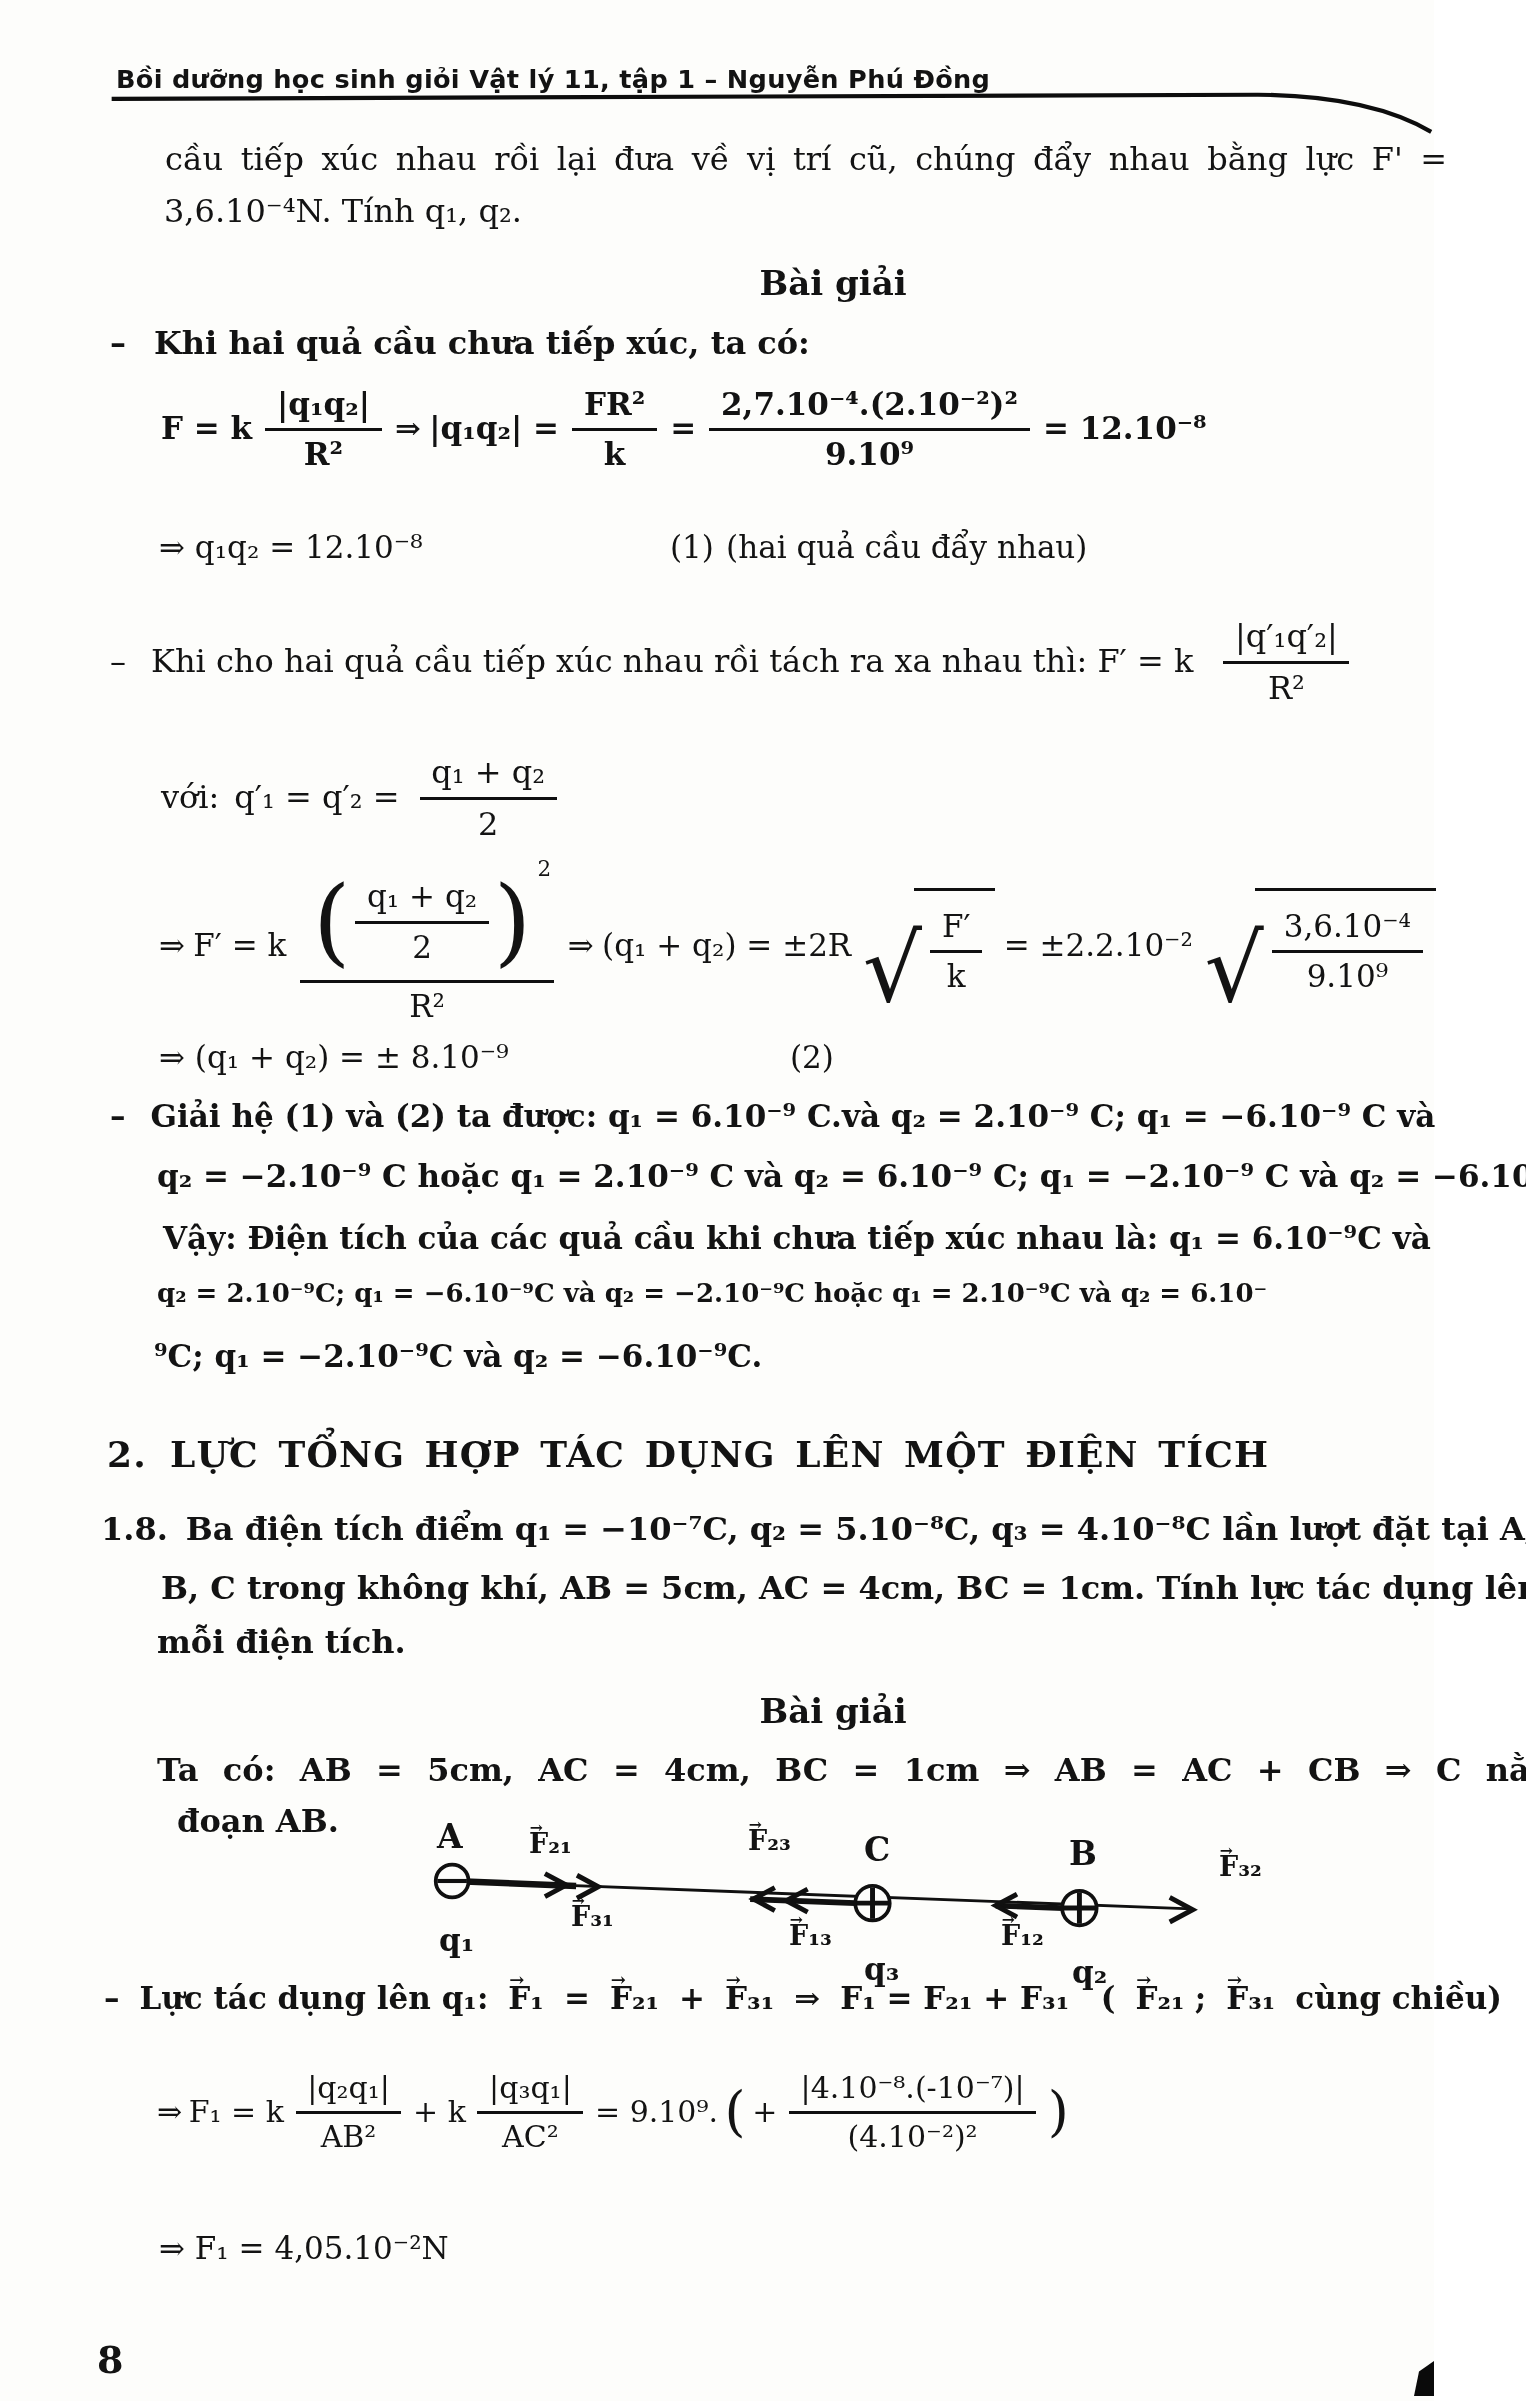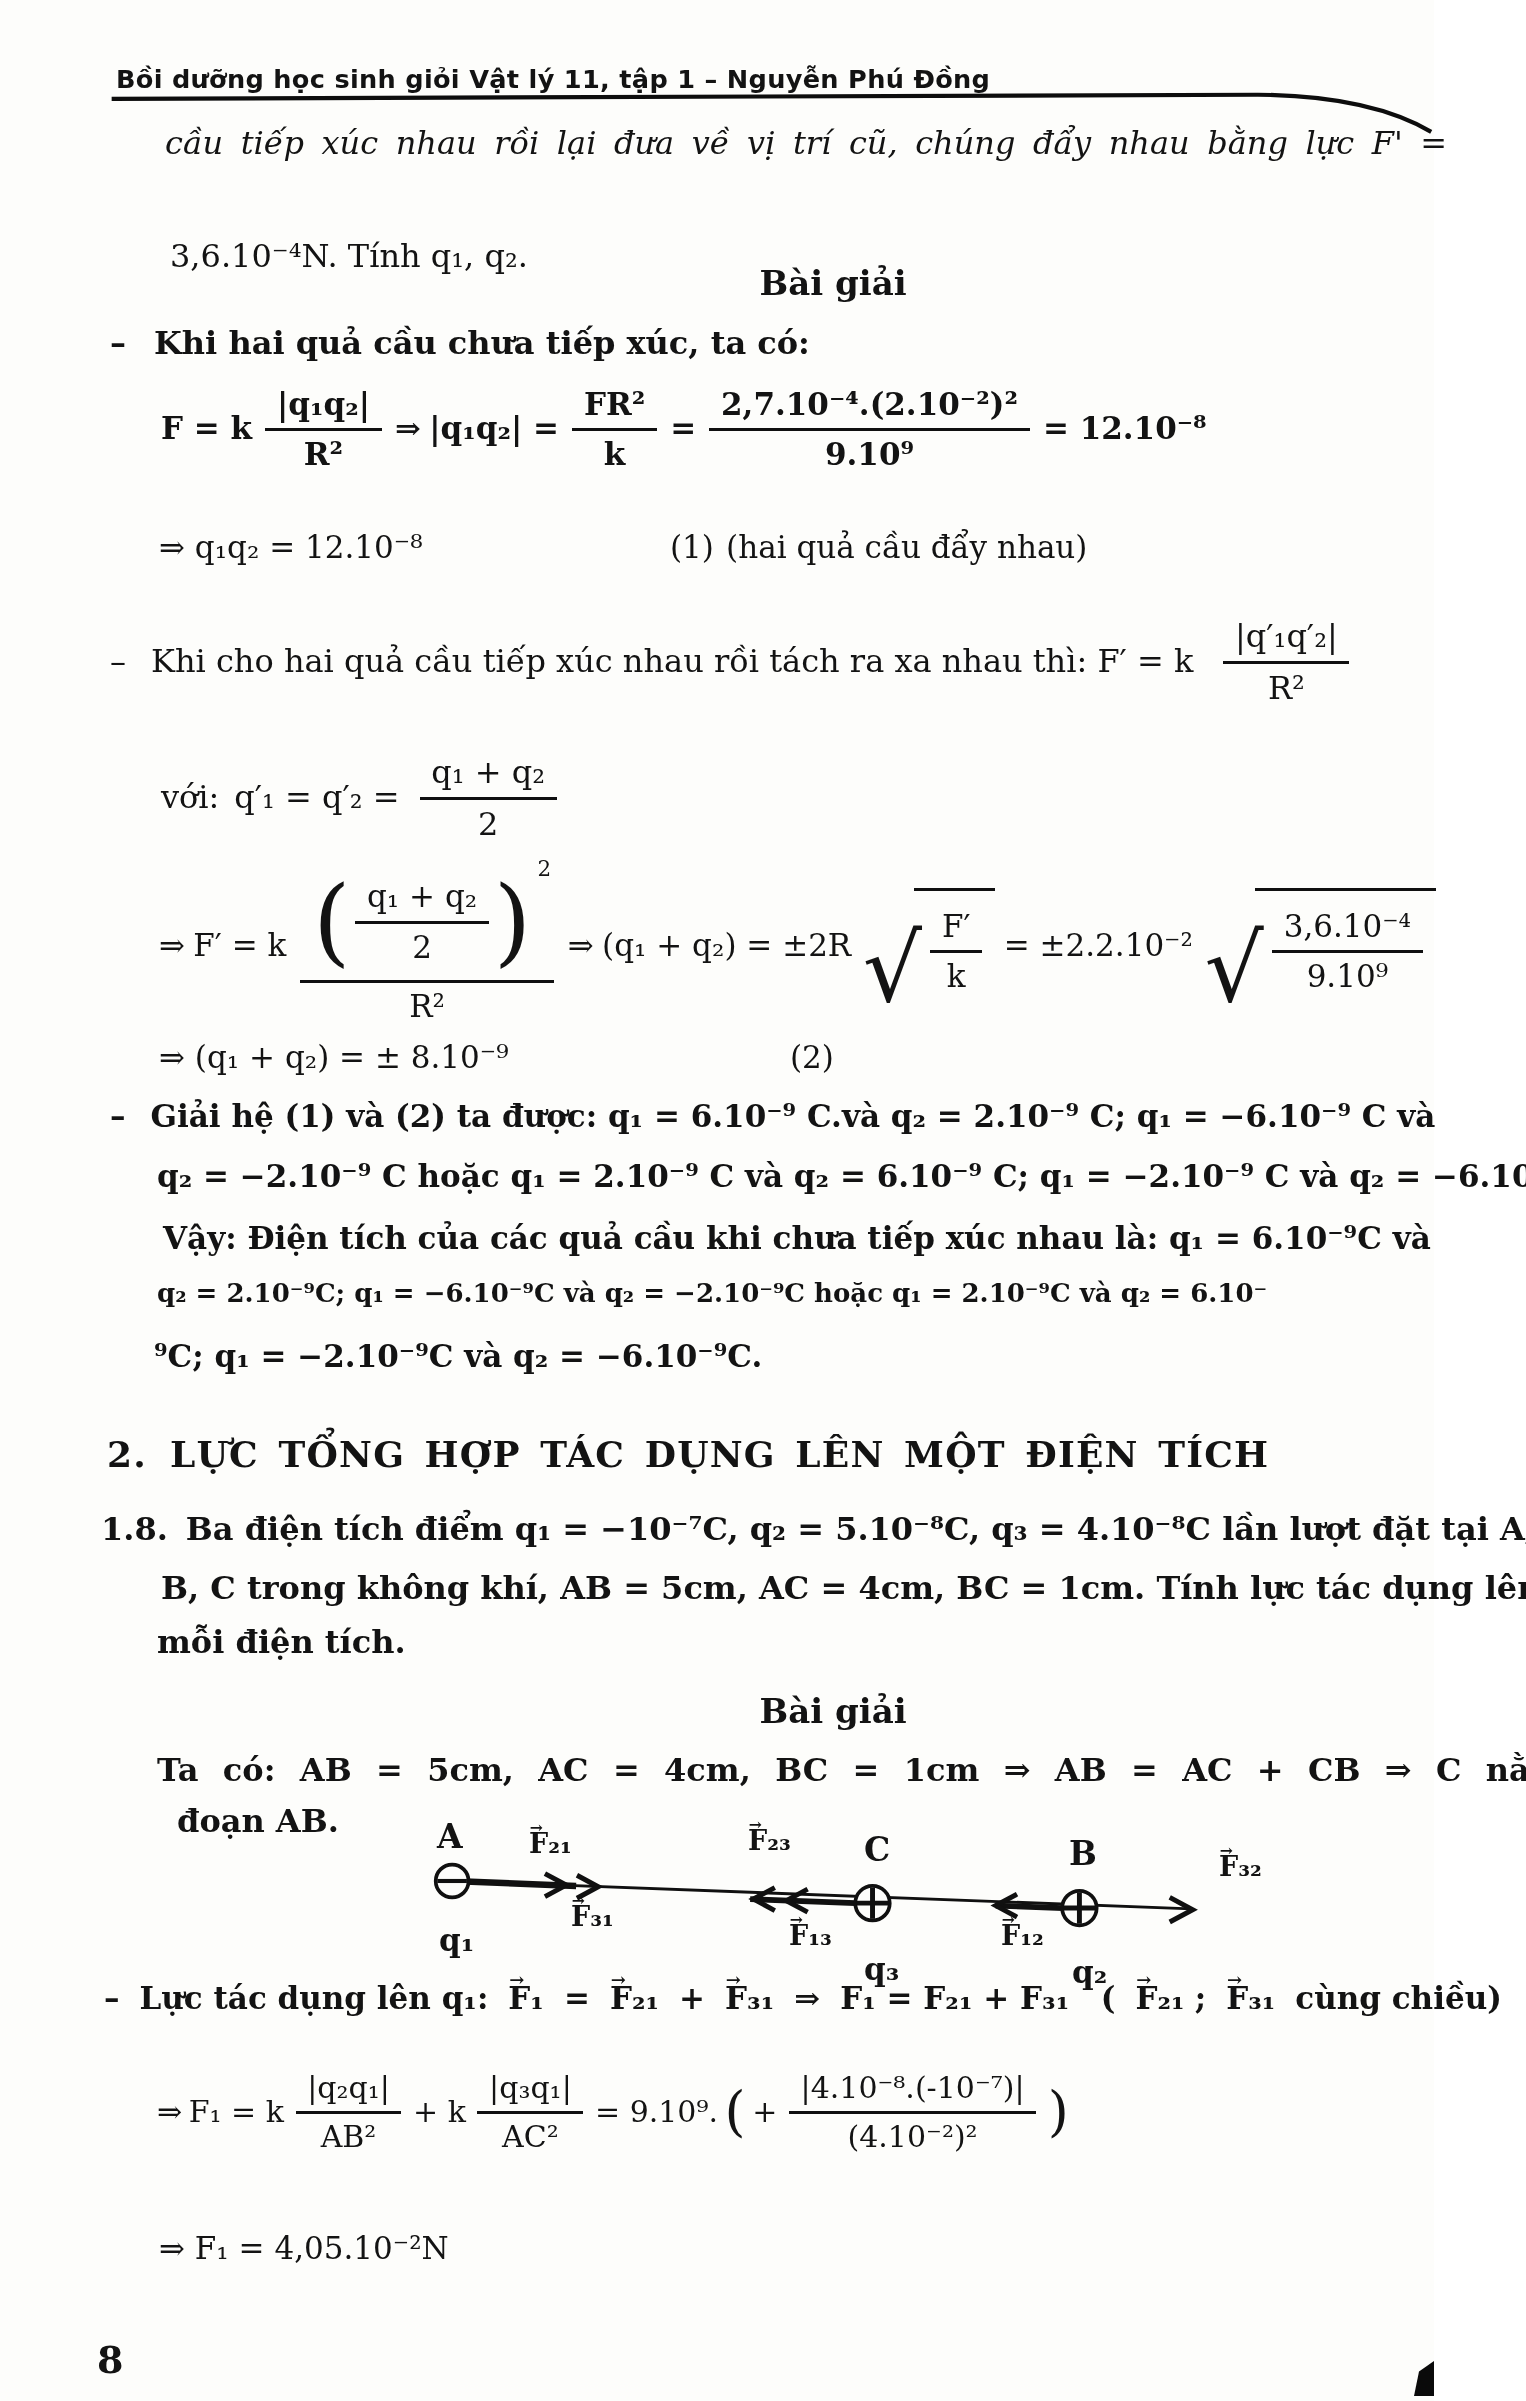--- a/index.html
+++ b/index.html
@@ -65,22 +65,22 @@
 </head>
 <body>
 
 <div class="page">
 
   <div class="header-title">Bồi dưỡng học sinh giỏi Vật lý 11, tập 1 – Nguyễn Phú Đồng</div>
   <svg class="header-rule" width="1379" height="50" viewBox="0 0 1670 60">
     <path d="M 2 8 L 1390 3 Q 1525 4 1600 48" fill="none" stroke="#0d0d0d" stroke-width="5"></path>
   </svg>
 
-  <div class="line ws9" style="left:165px; top:124px;font-style:italic;">cầu tiếp xúc nhau rồi lại đưa về vị trí cũ, chúng đẩy nhau bằng lực F' =</div>
-  <div class="line" style="left:170px; top:192px;margin-top:45px;">3,6.10⁻⁴N. Tính q₁, q₂.</div>
+  <div class="line ws9" style="left:165px; top:140px;">cầu tiếp xúc nhau rồi lại đưa về vị trí cũ, chúng đẩy nhau bằng lực F' =</div>
+  <div class="line" style="left:164px; top:192px;">3,6.10⁻⁴N. Tính q₁, q₂.</div>
 
   <div class="line b" style="left:0; top:263px; width:1526px; text-align:center; padding-left:140px; box-sizing:border-box; font-size:34px;">Bài giải</div>
 
   <div class="row b" style="left:110px; top:324px; gap:28px; font-size:32px;">
     <span>–</span>
     <span>Khi hai quả cầu chưa tiếp xúc, ta có:</span>
   </div>
 
   <div class="row" style="left:161px; top:376px;font-weight:bold;">
     <span>F = k</span>

